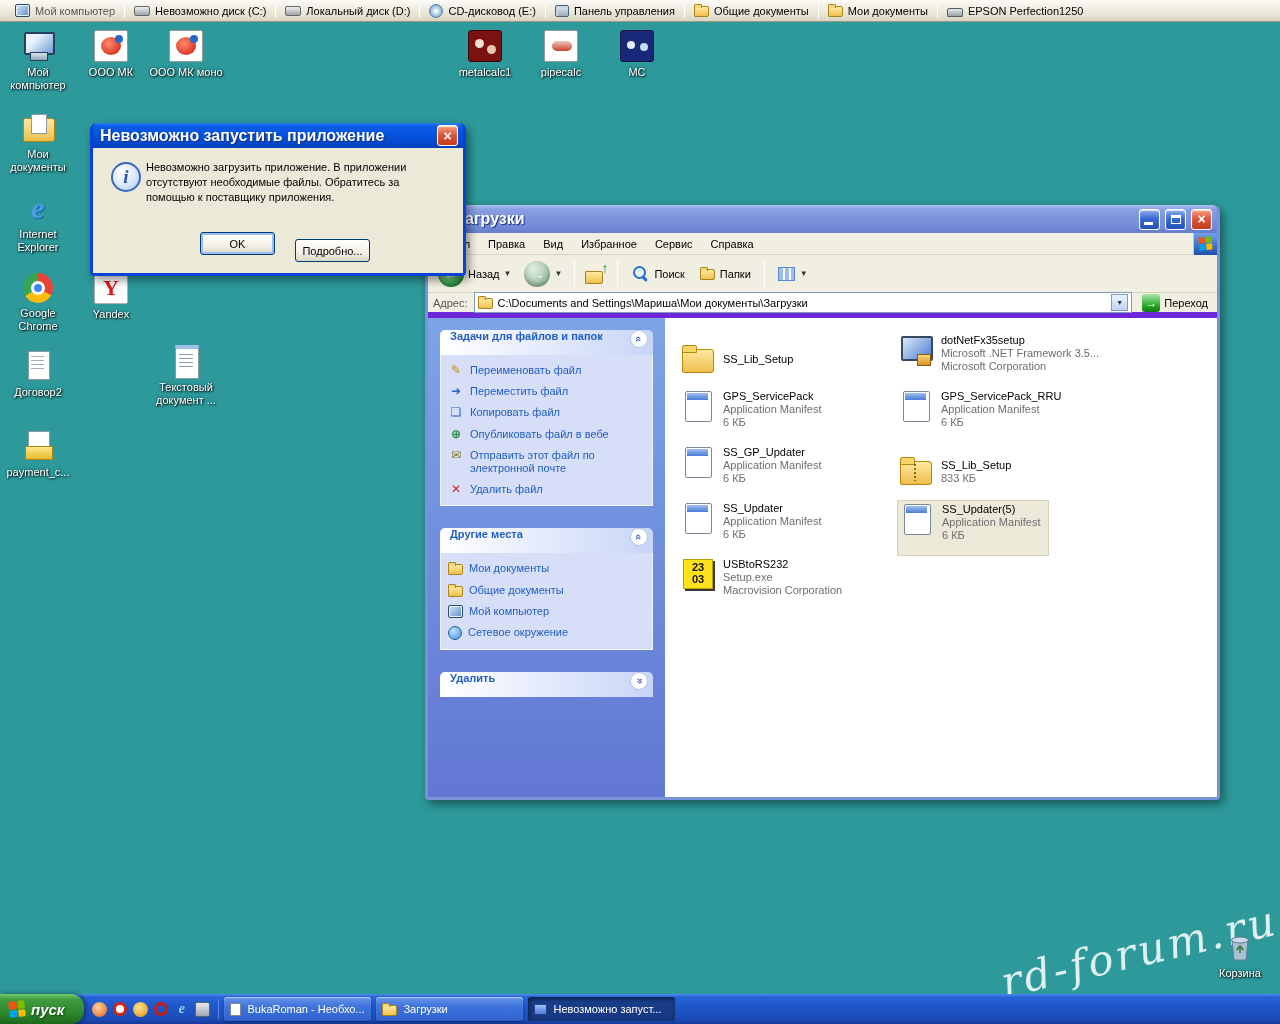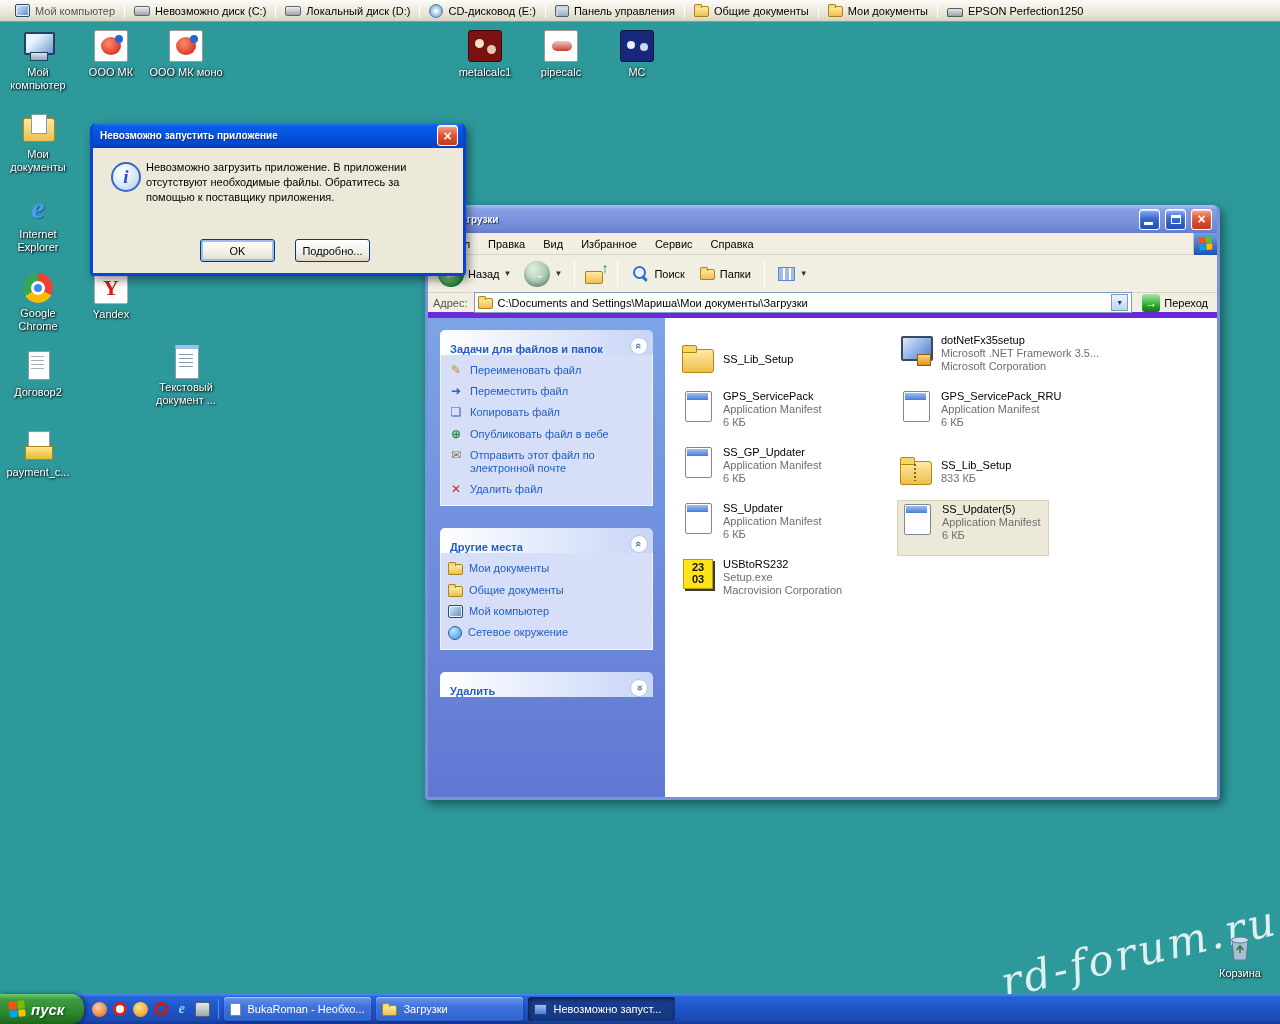--- a/index.html
+++ b/index.html
@@ -61,41 +61,41 @@
   .g-textdoc::after { content:""; position:absolute; left:10px; top:9px; width:14px; height:16px; background:repeating-linear-gradient(#8A9AAC 0 1px,transparent 1px 4px); }
 
   
   .xp-window { position:absolute; display:flex; flex-direction:column;
     border:3px solid #0842D8; border-top:none; border-radius:7px 7px 4px 4px;
     box-shadow:3px 4px 10px rgba(0,0,0,.45); }
   .xp-window.inactive { border-color:#7A92D8; }
   .titlebar { height:28px; flex:none; border-radius:5px 5px 0 0; display:flex; align-items:center; gap:5px; padding:0 5px 0 7px;
     background:linear-gradient(#2A80F2,#0A5DE8 12%,#0553E0 45%,#0448CC 82%,#0340B4); }
   .inactive .titlebar { background:linear-gradient(#ADBFEF,#8AA0E4 15%,#7E95DD 45%,#7189D6 82%,#657CCB); }
-  .title-text { flex:1; color:#fff; font-weight:bold; font-size:10px; white-space:nowrap; overflow:hidden;
+  .title-text { flex:1; color:#fff; font-weight:bold; font-size:16px; white-space:nowrap; overflow:hidden;
     text-shadow:1px 1px 1px #12307E; }
   .wbtn { width:21px; height:21px; flex:none; border-radius:3px; border:1px solid #fff; position:relative;
     background:linear-gradient(#8FB0EE,#3A6AD4 45%,#2450B4); box-shadow:inset 0 1px 1px rgba(255,255,255,.7); }
   .wbtn.close { background:linear-gradient(#F5A48B,#E0573B 45%,#C13A1B); display:flex; align-items:center; justify-content:center;
     color:#fff; font-size:14px; font-weight:bold; line-height:1; }
   .g-min { position:absolute; left:4px; bottom:4px; width:9px; height:3px; background:#fff; }
   .g-max { position:absolute; left:5px; top:5px; width:10px; height:9px; border:1px solid #fff; border-top:3px solid #fff; }
 
   
   .dialog { left:90px; top:123px; width:376px; height:153px; z-index:50; }
   .dialog .titlebar { height:25px; }
   .dlg-body { flex:1; position:relative; background:#ECE9D8; }
   .info-icon { position:absolute; left:18px; top:14px; width:30px; height:30px; border-radius:50%;
     background:radial-gradient(circle at 35% 30%,#FFFFFF,#D8E8FA 55%,#A8C8F0); border:2px solid #3A66C8;
     color:#2A52B8; font:italic bold 19px "Liberation Serif",serif; display:flex; align-items:center; justify-content:center; }
   .dlg-msg { position:absolute; left:53px; top:12px; width:300px; line-height:1.35; color:#000; }
   .xp-btn { position:absolute; height:23px; width:75px; border:1px solid #003C74; border-radius:3px;
     background:linear-gradient(#FFFFFF,#F2F0E6 60%,#DDD6C8); font-family:inherit; font-size:11px; color:#000; }
   .xp-btn.default { box-shadow:0 0 0 2px #9DBDF0 inset; }
-  .btn-ok { left:107px; bottom:11px; }
+  .btn-ok { left:107px; bottom:18px; }
   .btn-details { left:202px; bottom:11px; }
 
   
   .explorer { left:425px; top:205px; width:795px; height:595px; z-index:10; }
   .menubar { height:22px; flex:none; background:#F1EFE2; border-bottom:1px solid #D8D4C4;
     display:flex; align-items:center; padding-left:6px; }
   .menu-item { padding:3px 9px; color:#000; }
   .menu-logo { margin-left:auto; width:24px; height:22px; background:linear-gradient(#6FA0E8,#1E50B0);
     display:flex; align-items:center; justify-content:center; border-left:1px solid #C8C4B4; }
   .winflag { width:13px; height:13px; display:grid; grid-template-columns:1fr 1fr; grid-template-rows:1fr 1fr; gap:1px; transform:rotate(-6deg); }
@@ -132,21 +132,21 @@
   .addr-drop { width:17px; height:17px; flex:none; background:linear-gradient(#EAF3FD,#BCD5F5); border:1px solid #7F9DB9;
     display:flex; align-items:center; justify-content:center; font-size:7px; color:#234; }
   .go-btn { display:flex; align-items:center; gap:4px; padding:0 4px; color:#000; }
   .go-ico { width:18px; height:18px; border-radius:3px; background:linear-gradient(#A8E8A8,#1FA11F 70%,#157815);
     color:#fff; display:flex; align-items:center; justify-content:center; font-weight:bold; font-size:12px; }
 
   .xbody { flex:1; display:flex; min-height:0; }
   .taskpane { width:237px; flex:none; background:linear-gradient(#7CA4E6,#6277D3); padding:12px 12px; overflow:hidden; }
   .tp-section { margin-bottom:22px; }
   .tp-head { height:25px; background:linear-gradient(90deg,#FFFFFF,#C7D5F7); border-radius:5px 5px 0 0;
-    display:flex; align-items:flex-end; padding:0 5px 0 10px; font-weight:bold; color:#215DC6; }
+    display:flex; align-items:flex-start; padding:0 5px 0 10px; font-weight:bold; color:#215DC6; }
   .tp-chev { margin-left:auto; width:18px; height:18px; border-radius:50%; background:#fff; border:1px solid #B5C6E8;
     color:#4D6FC3; display:flex; align-items:center; justify-content:center; }
   .tp-chev::before { content:"«"; display:inline-block; font-weight:bold; font-size:11px; }
   .tp-chev.up::before { transform:rotate(90deg); }
   .tp-chev.down::before { transform:rotate(-90deg); }
   .tp-body { background:#D6DFF7; border:1px solid #F2F6FF; border-top:none; padding:9px 7px; display:flex; flex-direction:column; gap:8px; }
   .tp-link { display:flex; align-items:flex-start; gap:6px; color:#215DC6; line-height:1.2; }
   .ti { width:16px; flex:none; text-align:center; font-size:12px; line-height:1.1; }
   .ti-rename::before{content:"✎";color:#C98A00;}
   .ti-move::before{content:"➜";color:#2E63C8;}

